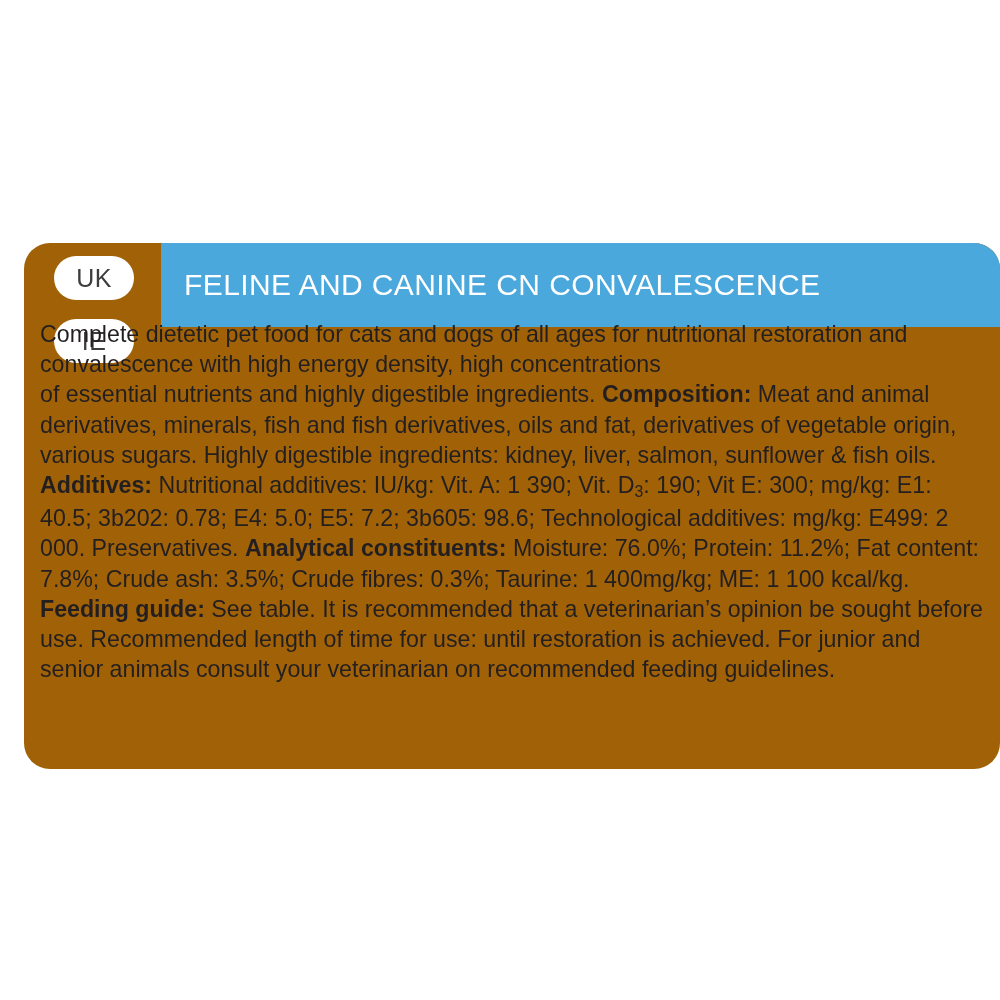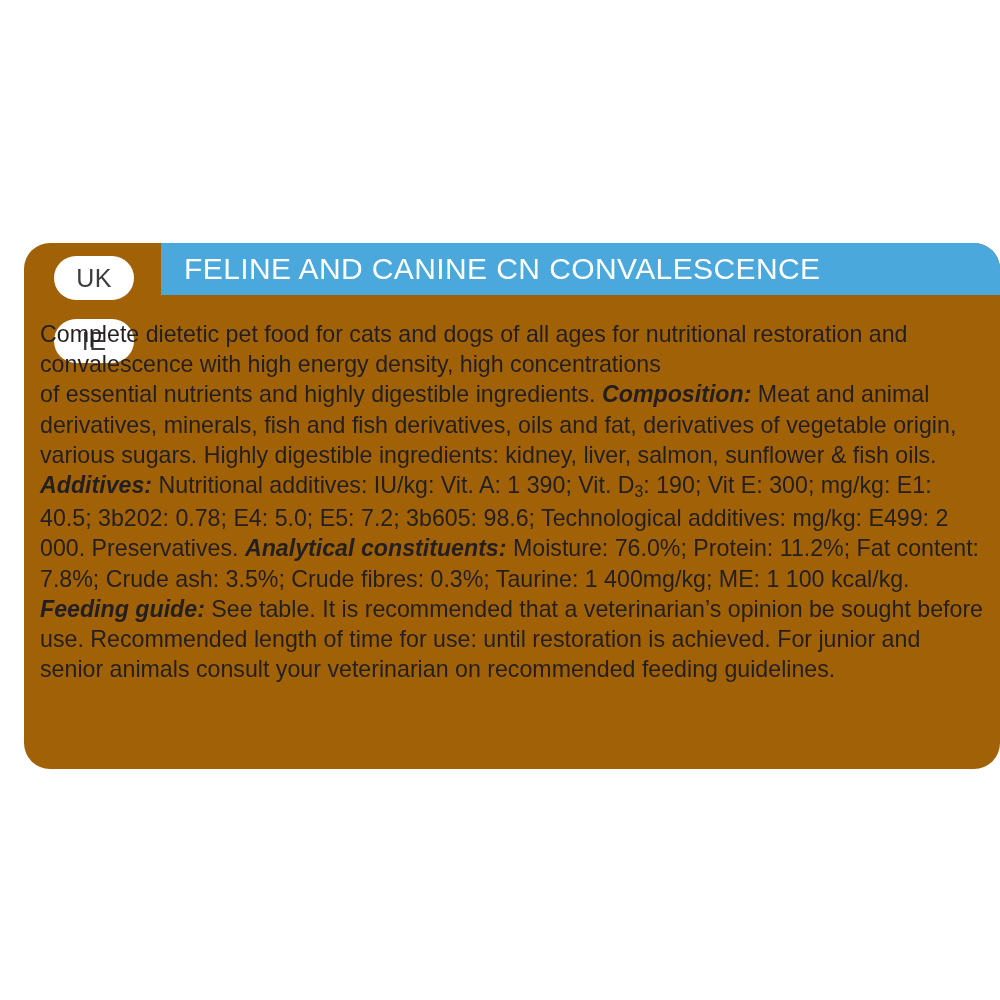--- a/index.html
+++ b/index.html
@@ -31,21 +31,21 @@
     overflow: hidden;
     margin-left: 12px;
   }
 
   
   .title-bar {
     position: absolute;
     left: 137px;
     top: 0px;
     width: 839px;
-    height: 52px;
+    height: 84px;
     background: #4aa8dd;
     display: flex;
     align-items: center;
   }
 
   .title-text {
     color: #ffffff;
     font-size: 30px;
     letter-spacing: 0.4px;
     padding-left: 23px;
@@ -85,21 +85,21 @@
 
   .indent-block {
     margin-left: 120px;
     text-indent: 0;
   }
 
   .body-flow {
     margin-left: 0;
   }
 
-  b { font-weight: bold; font-style: italic; }
+  b { font-weight: bold; }
 
   sub {
     font-size: 0.68em;
     vertical-align: baseline;
     position: relative;
     top: 0.25em;
   }
 
   .para { margin: 0; padding: 0; }
 </style>

